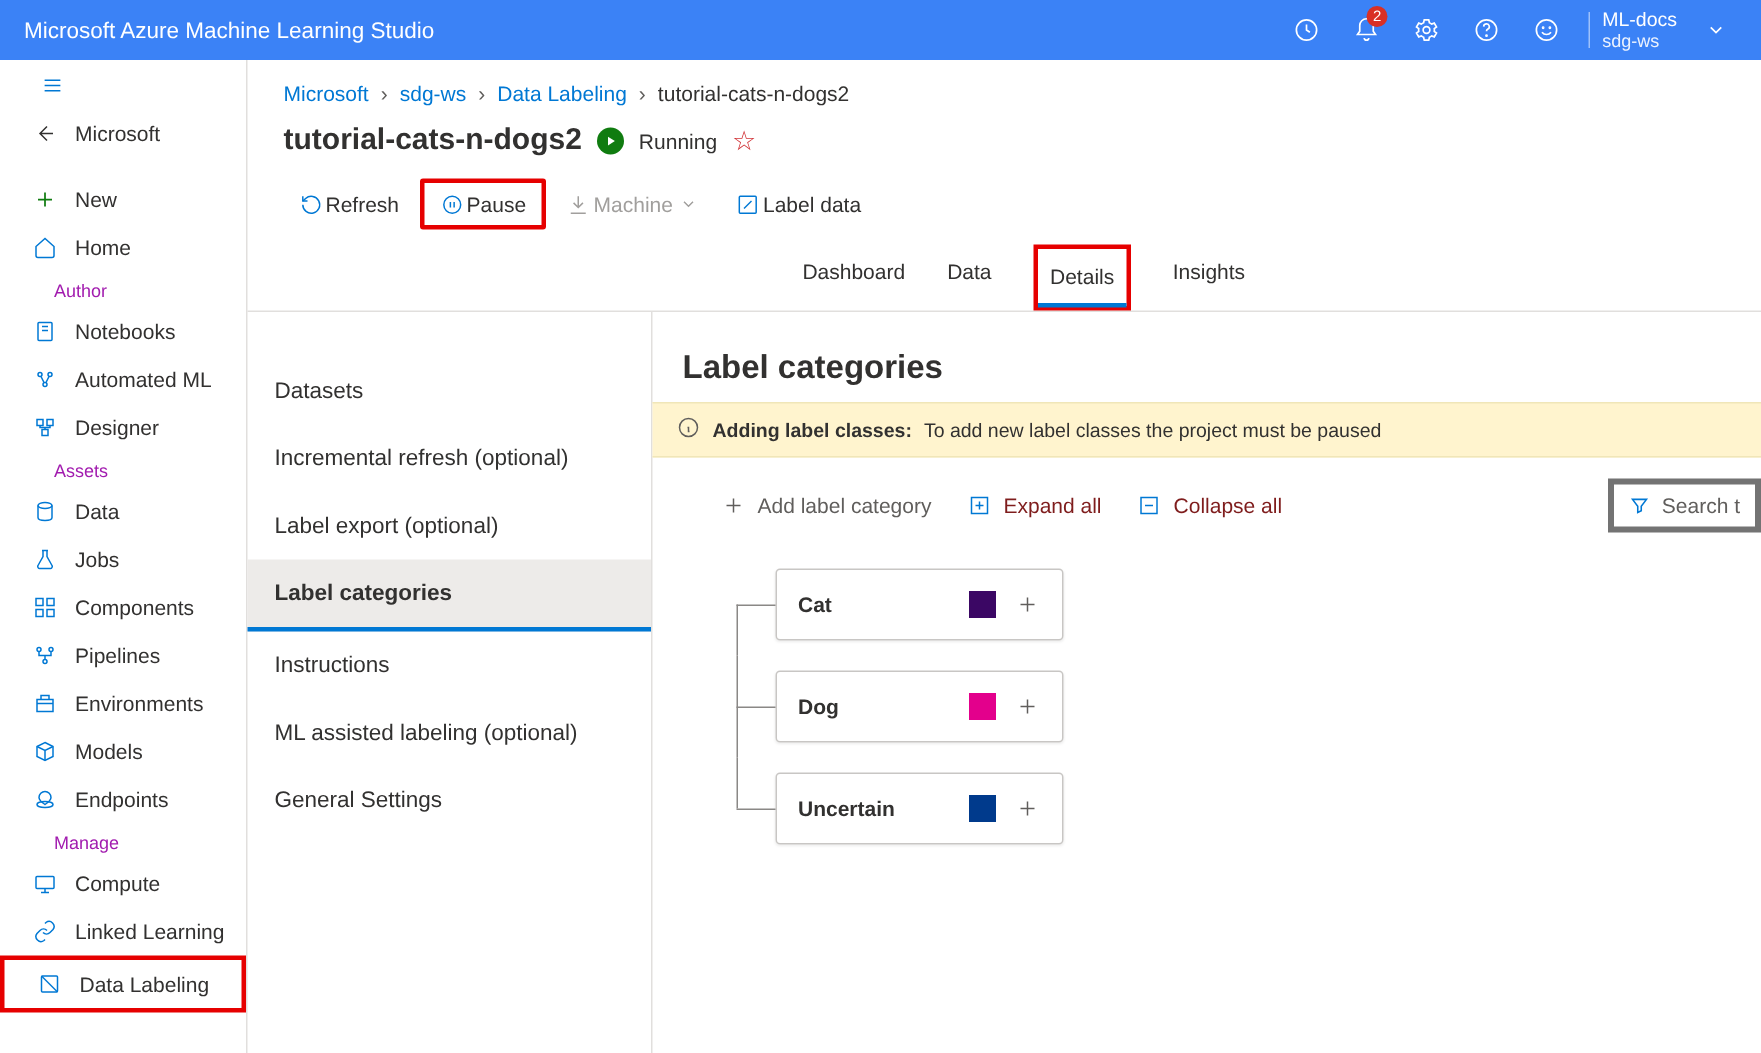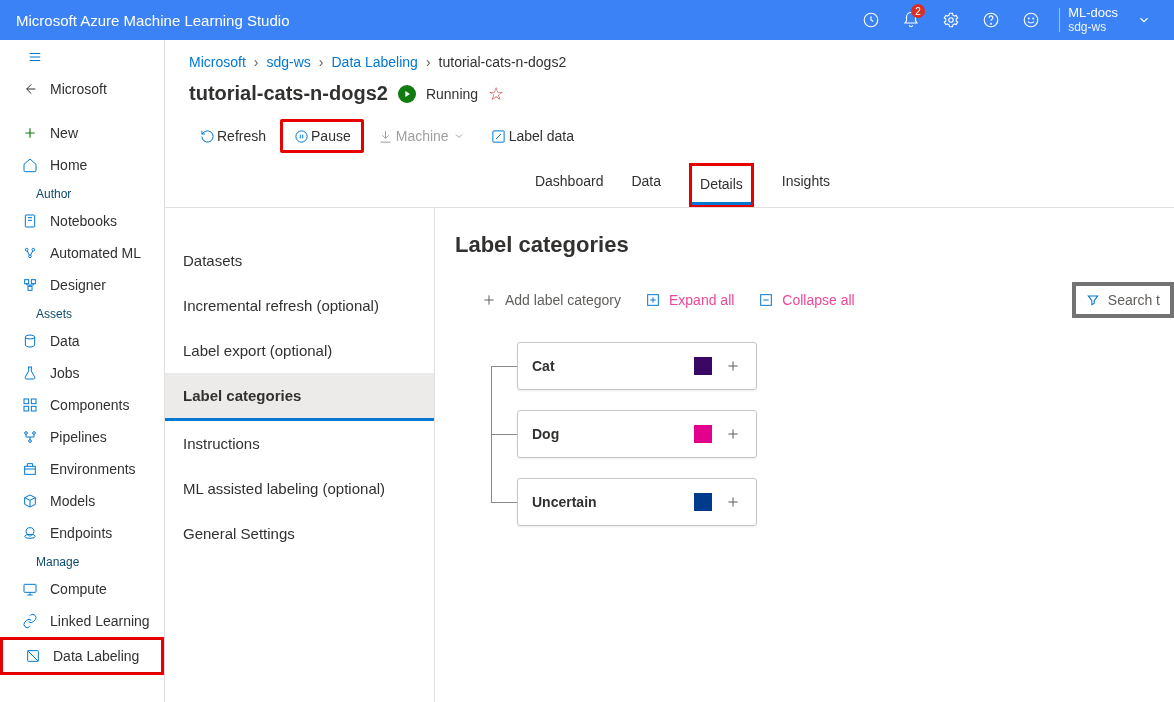--- a/index.html
+++ b/index.html
@@ -17,21 +17,21 @@
 .topbar .ws .wssub { font-size:12px; opacity:.9;}
 .topbar svg { stroke:#fff; }
 
 
 .body { flex:1; display:flex; min-height:0; }
 
 
 .sidebar { width:165px; border-right:1px solid #e1dfdd; display:flex; flex-direction:column; overflow-y:auto; }
 .sidebar .ham { padding:10px 0 6px 26px; }
 .sidebar .navitem { display:flex; align-items:center; gap:12px; padding:8px 8px 8px 22px; cursor:pointer; font-size:14px; color:#323130;}
-.sidebar .section { font-size:12px; color:#0c4a6e; padding:6px 0 4px 36px; }
+.sidebar .section { font-size:12px; color:#a21caf; padding:6px 0 4px 36px; }
 .sidebar .navitem .ic { width:16px; height:16px; display:flex; align-items:center; justify-content:center; }
 .sidebar .navitem.plus .ic svg { stroke:#107c10; }
 
 
 .main { flex:1; display:flex; flex-direction:column; min-width:0;}
 .breadcrumb { display:flex; align-items:center; gap:8px; padding:14px 0 6px 24px; font-size:14px;}
 .breadcrumb a { color:#0078d4; cursor:pointer;}
 .breadcrumb .chev { color:#605e5c; }
 .pagetitle { display:flex; align-items:center; gap:10px; padding:6px 0 10px 24px;}
 .pagetitle h1 { font-size:20px; font-weight:600;}
@@ -51,32 +51,32 @@
 .content { flex:1; display:flex; min-height:0;}
 .detailnav { width:270px; border-right:1px solid #e1dfdd; padding-top:30px;}
 .dnitem { padding:14px 18px; cursor:pointer; font-size:15px;}
 .dnitem.active { background:#edebe9; font-weight:600; border-bottom:3px solid #0078d4; position:relative;}
 
 .detailbody { flex:1; padding:24px 0 0 0; min-width:0;}
 .detailbody h2 { font-size:22px; font-weight:600; padding-left:20px; margin-bottom:10px;}
 .infobar { background:#fff4ce; border-top:1px solid #f0e6b8; border-bottom:1px solid #f0e6b8; padding:8px 16px; display:flex; align-items:center; gap:8px; font-size:13px;}
 .infobar .it { font-weight:600;}
 .catbar { display:flex; align-items:center; gap:24px; padding:14px 0 14px 46px;}
-.catbtn { display:flex; align-items:center; gap:8px; cursor:pointer; color:#ec4899;}
+.catbtn { display:flex; align-items:center; gap:8px; cursor:pointer; color:#7f1d1d;}
 .catbtn.add { color:#605e5c;}
 .searchbox { margin-left:auto; border:4px solid #737373; padding:6px 10px; display:flex; align-items:center; gap:8px; min-width:80px;}
 
 .tree { padding-left:46px;}
 .treechild { display:flex; align-items:center;}
 .connector-col { width:36px; align-self:stretch; position:relative;}
 .connector-col::before { content:""; position:absolute; left:10px; top:0; bottom:0; width:1px; background:#8a8886;}
 .treechild:first-child .connector-col::before { top:50%;}
 .treechild:last-child .connector-col::before { bottom:50%;}
 .connector-col::after { content:""; position:absolute; left:10px; right:0; top:50%; height:1px; background:#8a8886;}
-.catcard { border:1px solid #c8c6c4; border-radius:3px; padding:14px 14px; display:flex; align-items:center; width:240px; margin:10px 0; box-shadow:0 1px 2px rgba(0,0,0,.08);}
+.catcard { border:1px solid #c8c6c4; border-radius:3px; padding:14px 14px; display:flex; align-items:center; width:192px; margin:10px 0; box-shadow:0 1px 2px rgba(0,0,0,.08);}
 .catcard .label { font-weight:600; flex:1;}
 .swatch { width:18px;height:18px;margin-right:12px;}
 .addchild { width:18px;height:18px;display:flex;align-items:center;justify-content:center;cursor:pointer;color:#605e5c;}
 
 .red-box { border:3px solid #e60000; }
 </style>
 </head>
 <body>
 
 <div class="root">
@@ -364,20 +364,28 @@
           <div class="dnitem">Incremental refresh (optional)</div>
           <div class="dnitem">Label export (optional)</div>
           <div class="dnitem active">Label categories</div>
           <div class="dnitem">Instructions</div>
           <div class="dnitem">ML assisted labeling (optional)</div>
           <div class="dnitem">General Settings</div>
         </div>
 
         <div class="detailbody">
           <h2>Label categories</h2>
+          <div class="infobar">
+            <span><svg width="16" height="16" viewBox="0 0 24 24" fill="none" stroke="#605e5c" stroke-width="1.5">
+                  <circle cx="12" cy="12" r="9"></circle>
+                  <path d="M12 8h.01M11 12h1v4h1"></path>
+                </svg></span>
+            <span class="it">Adding label classes:</span>
+            <span>To add new label classes the project must be paused</span>
+          </div>
           <div class="catbar">
             <div class="catbtn add">
                 <svg width="16" height="16" viewBox="0 0 24 24" fill="none" stroke="#605e5c" stroke-width="1.5">
                   <path d="M12 5v14M5 12h14"></path>
                 </svg>
                 <span>Add label category</span>
               </div>
             <div class="catbtn">
                 <svg width="16" height="16" viewBox="0 0 24 24" fill="none" stroke="#0078d4" stroke-width="1.5">
                   <rect x="4" y="4" width="16" height="16"></rect>

